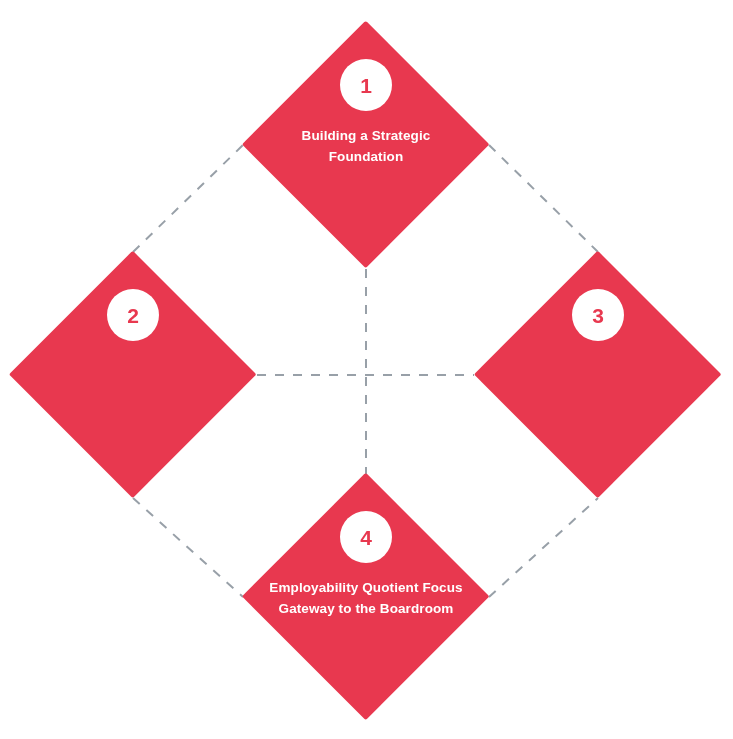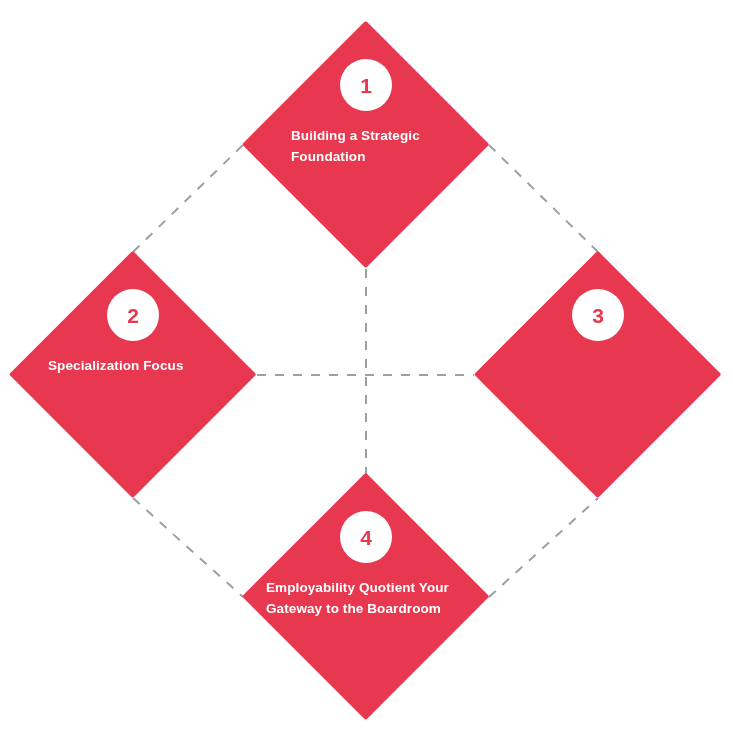--- a/index.html
+++ b/index.html
@@ -78,21 +78,21 @@
     line-height: 1;
     flex: none;
   }
 
   .label {
     margin-top: 14px;
     color: #ffffff;
     font-size: 13.5px;
     font-weight: bold;
     line-height: 21px;
-    text-align: left;
+    text-align: center;
     width: 196px;
     letter-spacing: 0.1px;
   }
 
   
   #node-1 { left: 242px; top:  21px; }
   #node-2 { left:   9px; top: 251px; }
   #node-3 { left: 474px; top: 251px; }
   #node-4 { left: 242px; top: 473px; }
 
@@ -124,32 +124,31 @@
     <div class="content">
       <div class="badge">1</div>
       <div class="label">Building a Strategic Foundation</div>
     </div>
   </div>
 
   <div class="node" id="node-2">
     <div class="shape"></div>
     <div class="content">
       <div class="badge">2</div>
-      <div class="label">Specialization Focus</div>
     </div>
   </div>
 
   <div class="node" id="node-3">
     <div class="shape"></div>
     <div class="content">
       <div class="badge">3</div>
     </div>
   </div>
 
   <div class="node" id="node-4">
     <div class="shape"></div>
     <div class="content">
       <div class="badge">4</div>
-      <div class="label">Employability Quotient Your Gateway to the Boardroom</div>
+      <div class="label">Employability Quotient Focus Gateway to the Boardroom</div>
     </div>
   </div>
 
 </div>
 
 </body></html>

